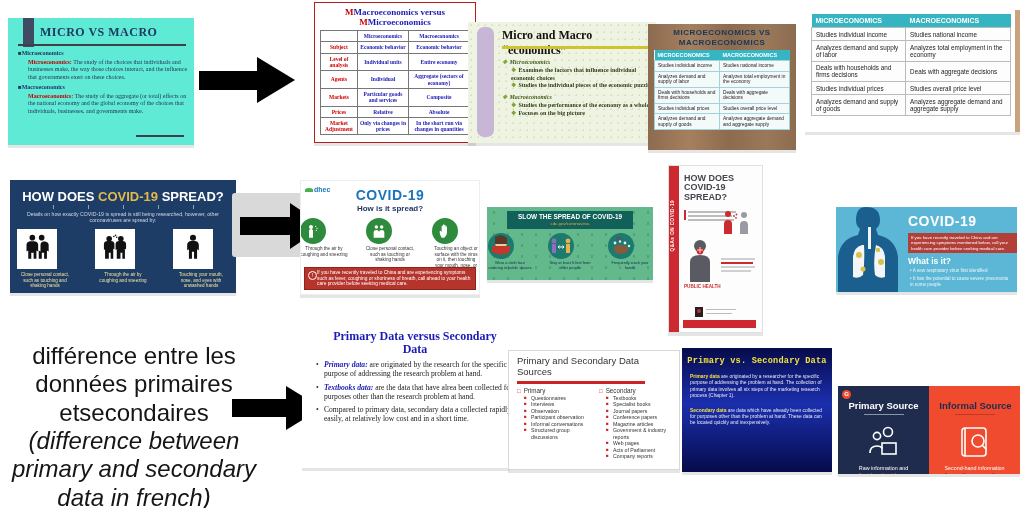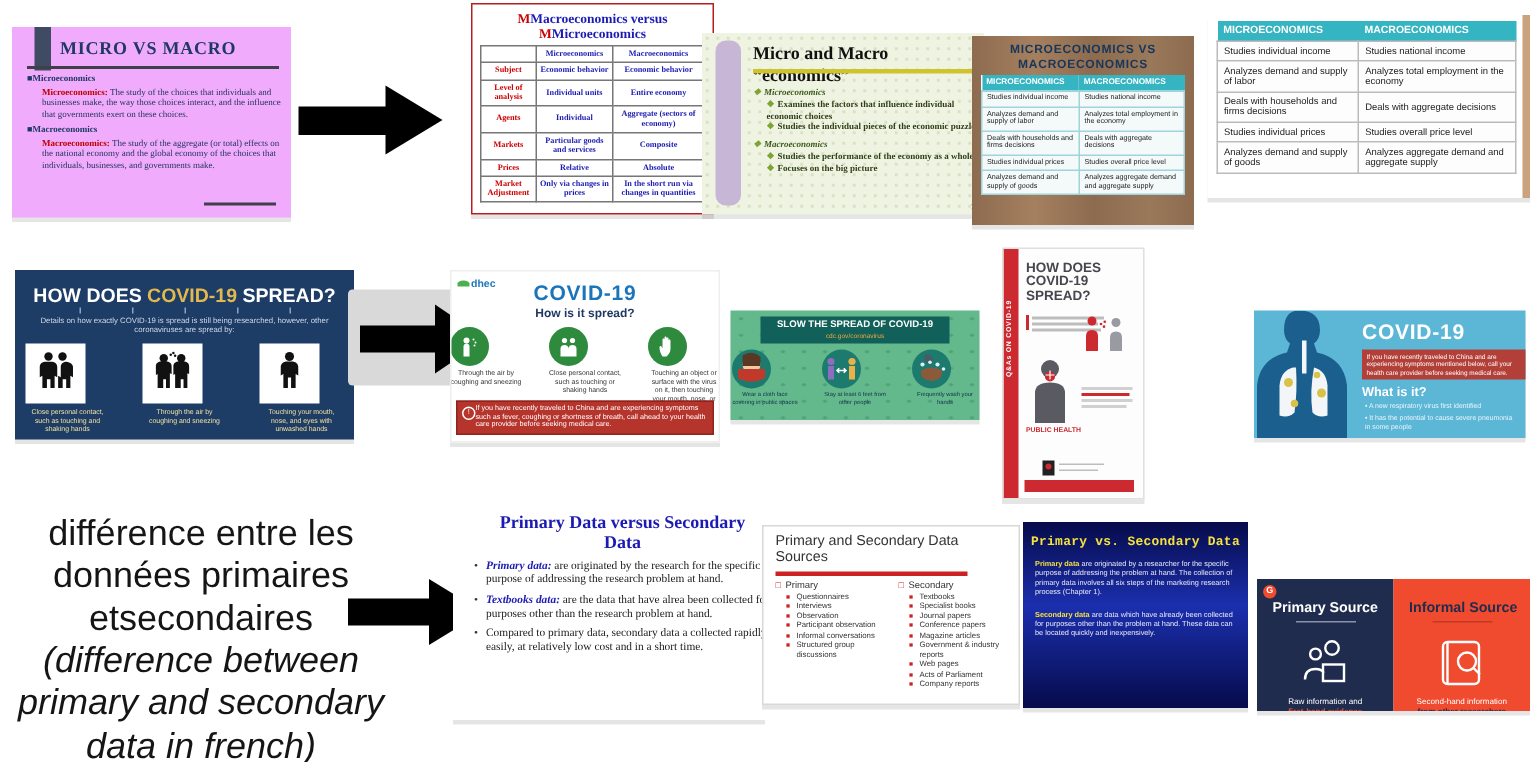--- a/index.html
+++ b/index.html
@@ -4,21 +4,21 @@
 <style>
   html,body{margin:0;padding:0;background:#fff;}
   .canvas{position:relative;width:1024px;height:508px;background:#ffffff;overflow:hidden;
           font-family:"Liberation Sans",sans-serif;}
   .slide{position:absolute;overflow:hidden;box-shadow:0 3px 0 rgba(0,0,0,0.10);}
   
   .arrow{position:absolute;}
   .arrow .shaft{position:absolute;left:0;background:#000;}
   .arrow .head{position:absolute;right:0;width:0;height:0;}
   
-  .sA{left:8px;top:18px;width:186px;height:127px;background:#f0abfc;font-family:"Liberation Serif",serif;}
+  .sA{left:8px;top:18px;width:186px;height:127px;background:#5eead4;font-family:"Liberation Serif",serif;}
   .sA .bar{position:absolute;left:15px;top:-2px;width:11px;height:31px;background:#3f4b63;}
   .sA .title{position:absolute;left:32px;top:7px;font-size:12px;font-weight:bold;color:#1f3864;letter-spacing:.5px;}
   .sA .rule{position:absolute;left:10px;top:26px;width:168px;height:2px;background:#40404a;}
   .sA .body{position:absolute;left:10px;top:32px;right:6px;font-size:6px;color:#25355c;line-height:1.25;}
   .sA .h{font-weight:bold;color:#1f3864;}
   .sA .red{color:#c00000;font-weight:bold;}
   .sA .sub{margin:1px 0 3px 10px;}
   .sA .brule{position:absolute;right:10px;bottom:8px;width:48px;height:2px;background:#40404a;}
   
   .sB{left:302px;top:2px;width:160px;height:139px;background:#fff;font-family:"Liberation Serif",serif;border:1px solid #b91c1c;margin-left:12px;}
@@ -103,21 +103,21 @@
   .sJ{left:836px;top:207px;width:181px;height:85px;background:#5cb6d6;}
   .sJ .title{position:absolute;left:72px;top:6px;font-size:14px;font-weight:bold;color:#fff;letter-spacing:.5px;}
   .sJ .alert{position:absolute;left:72px;top:26px;width:104px;background:#b24038;color:#fff;
              font-size:4.3px;line-height:1.25;padding:2px 3px;}
   .sJ .head{position:absolute;left:72px;top:49px;font-size:8.5px;font-weight:bold;color:#fff;}
   .sJ .b{position:absolute;left:74px;width:102px;font-size:4.6px;color:#eaf6fb;line-height:1.2;}
   
   .query{position:absolute;left:0;top:342px;width:268px;text-align:center;font-size:24px;line-height:1.18;color:#151515;}
   .query .it{font-style:italic;}
   
-  .sK{left:302px;top:338px;width:208px;height:142px;background:#fff;font-family:"Liberation Serif",serif;}
+  .sK{left:302px;top:326px;width:208px;height:142px;background:#fff;font-family:"Liberation Serif",serif;}
   .sK .title{margin:4px 6px 2px 24px;text-align:center;font-size:12px;font-weight:bold;color:#1b1bb3;line-height:1.1;}
   .sK .body{margin:4px 0 0 14px;width:210px;font-size:7.6px;color:#1a1a1a;line-height:1.2;}
   .sK .li{margin-bottom:4px;position:relative;padding-left:8px;}
   .sK .li:before{content:"•";position:absolute;left:0;color:#333;}
   .sK .h{color:#1b1bb3;font-weight:bold;font-style:italic;margin-top:23px;}
   
   .sL{left:508px;top:350px;width:170px;height:118px;background:#fff;border:1px solid #d8d8d8;}
   .sL .title{margin:5px 8px 0;font-size:9.5px;color:#333;line-height:1.15;}
   .sL .rule{margin:3px 8px 3px;height:3px;background:#cc2222;width:128px;}
   .sL .cols{display:flex;margin-left:8px;gap:10px;}

